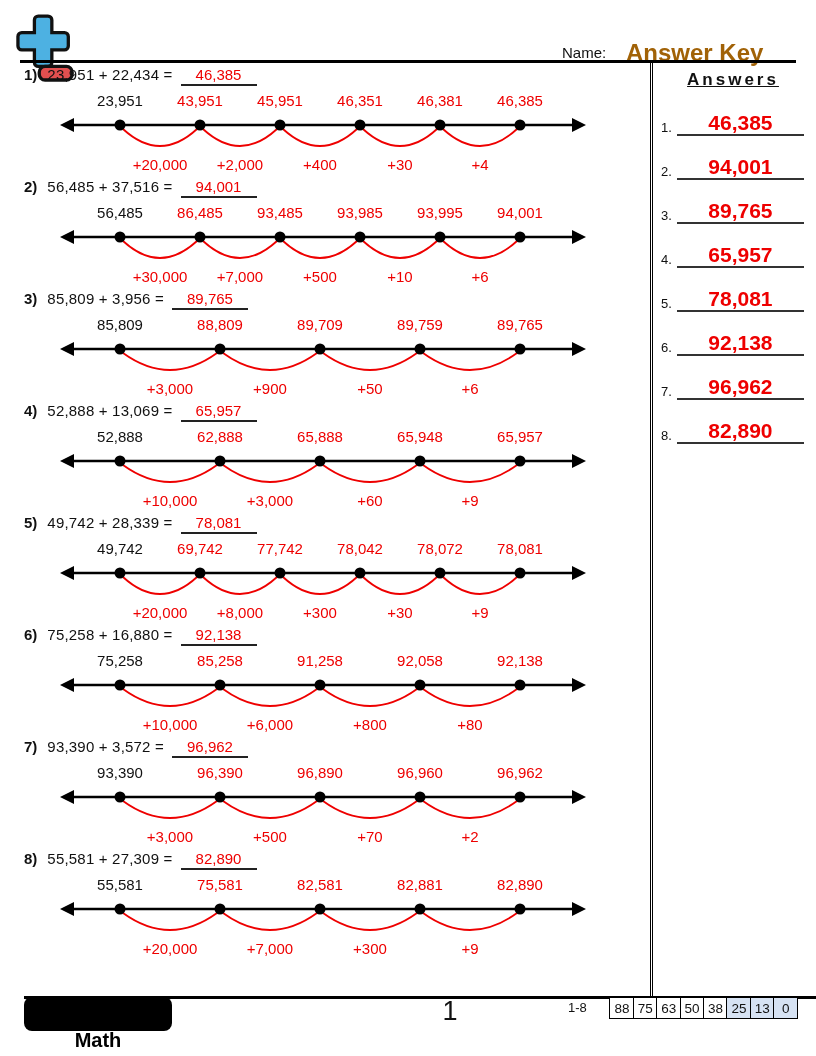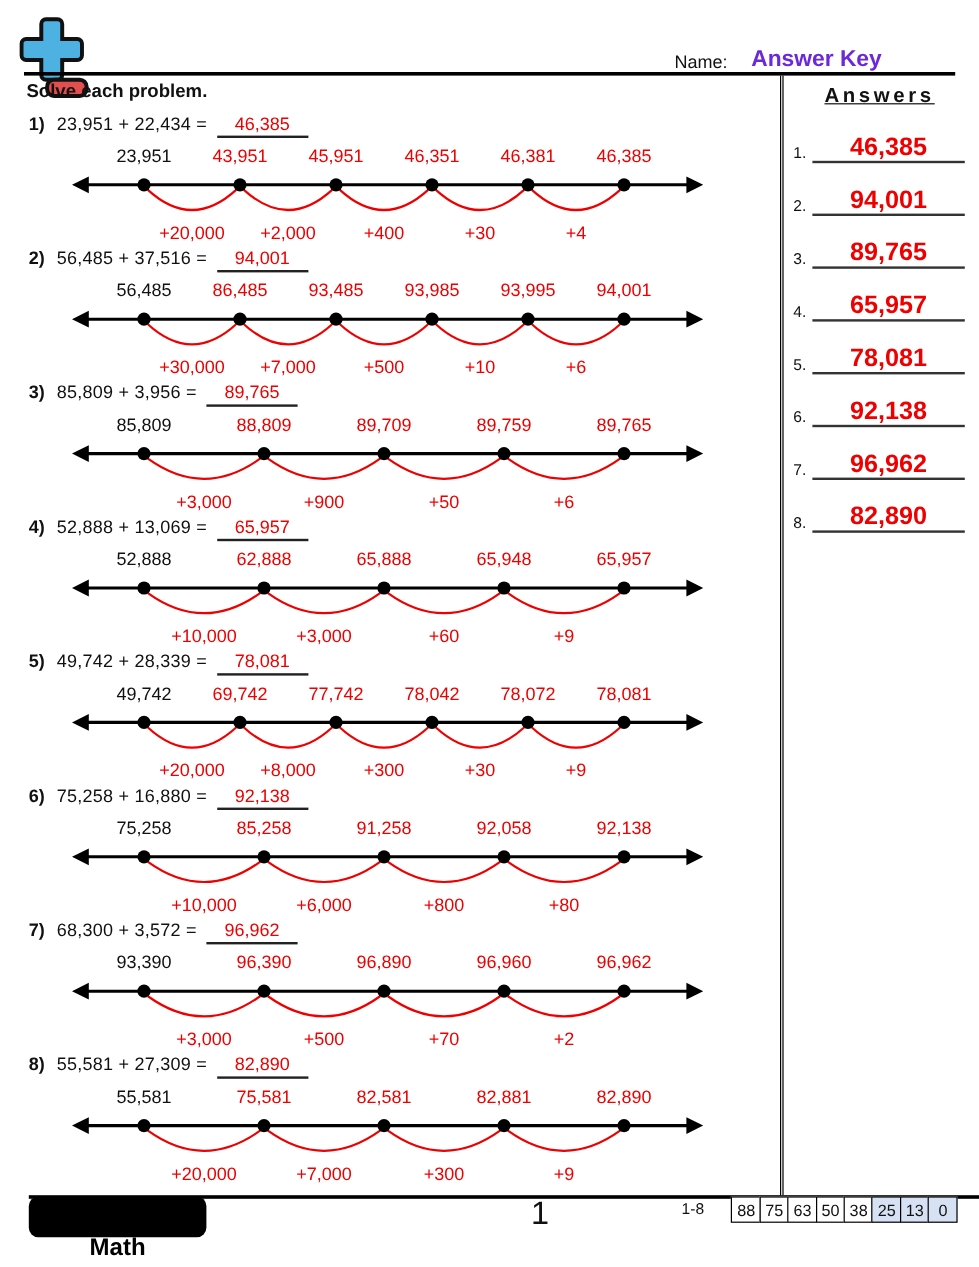--- a/index.html
+++ b/index.html
@@ -4,21 +4,21 @@
 <style>
   html,body{margin:0;padding:0;background:#fff;}
   .page{position:relative;width:816px;height:1056px;background:#fff;overflow:hidden;
         font-family:"Liberation Sans",sans-serif;color:#111;}
 
   
   .logo{position:absolute;left:16px;top:12px;}
   .title{position:absolute;top:40px;left:120px;width:420px;text-align:center;
          font-size:18px;font-weight:500;letter-spacing:.2px;}
   .name-label{position:absolute;top:44px;left:562px;font-size:15px;}
-  .answer-key{position:absolute;top:39px;left:626px;font-size:19px;font-weight:700;color:#6d28d9;}
+  .answer-key{position:absolute;top:39px;left:626px;font-size:24px;font-weight:700;color:#a16207;}
   .header-rule{position:absolute;top:60px;left:20px;width:776px;height:3px;background:#000;}
 
   
   .separator{position:absolute;left:650px;top:63px;height:933px;width:3px;
              border-left:1.6px solid #000;border-right:1.6px solid #000;box-sizing:border-box;}
   .main{position:absolute;left:20px;top:66px;width:628px;}
   .instr{font-weight:700;font-size:15.5px;margin:2px 0 9px 2px;}
 
   .problem{height:112px;}
   .prob-head{font-size:15px;height:24px;display:flex;align-items:baseline;}
@@ -60,21 +60,20 @@
     <path d="M23 4 h10 a4 4 0 0 1 4 4 v13 h13 a4 4 0 0 1 4 4 v10 a4 4 0 0 1 -4 4 H37 v13 a4 4 0 0 1 -4 4 H23 a4 4 0 0 1 -4 -4 V39 H6 a4 4 0 0 1 -4 -4 V25 a4 4 0 0 1 4 -4 h13 V8 a4 4 0 0 1 4 -4 z" fill="#4db1e2" stroke="#111" stroke-width="3.4"></path>
     <rect x="24" y="56" width="34" height="14" rx="6" fill="#e34f4f" stroke="#111" stroke-width="3.4"></rect>
   </svg>
   <div class="name-label">Name:</div>
   <div class="answer-key">Answer Key</div>
   <div class="header-rule"></div>
 
   <div class="separator"></div>
 
   <div class="main">
-    <div class="instr">Solve each problem.</div>
     <div id="problems">
         <div class="problem">
           <div class="prob-head">
             <span class="pnum">1)</span>
             <span class="equation">23,951 + 22,434 =</span>
             <span class="ans-inline">46,385</span>
           </div>
           <svg class="numline" width="530" height="86" viewBox="0 0 530 86">
             <line x1="12" y1="34" x2="518" y2="34" stroke="#000" stroke-width="2.6"></line>
             <polygon points="2,34 16,27 16,41" fill="#000"></polygon>
@@ -257,21 +256,21 @@
             <text x="262" y="15" text-anchor="middle" font-size="15" fill="#ee0000">91,258</text>
             <circle cx="362" cy="34" r="5.5" fill="#000"></circle>
             <text x="362" y="15" text-anchor="middle" font-size="15" fill="#ee0000">92,058</text>
             <circle cx="462" cy="34" r="5.5" fill="#000"></circle>
             <text x="462" y="15" text-anchor="middle" font-size="15" fill="#ee0000">92,138</text>
           </svg>
         </div>
         <div class="problem">
           <div class="prob-head">
             <span class="pnum">7)</span>
-            <span class="equation">68,300 + 3,572 =</span>
+            <span class="equation">93,390 + 3,572 =</span>
             <span class="ans-inline">96,962</span>
           </div>
           <svg class="numline" width="530" height="86" viewBox="0 0 530 86">
             <line x1="12" y1="34" x2="518" y2="34" stroke="#000" stroke-width="2.6"></line>
             <polygon points="2,34 16,27 16,41" fill="#000"></polygon>
             <polygon points="528,34 514,27 514,41" fill="#000"></polygon>
             <path d="M 65 38 Q 112 72 159 38" fill="none" stroke="#ee0000" stroke-width="1.8"></path>
             <text x="112" y="79" text-anchor="middle" font-size="15" fill="#ee0000">+3,000</text>
             <path d="M 165 38 Q 212 72 259 38" fill="none" stroke="#ee0000" stroke-width="1.8"></path>
             <text x="212" y="79" text-anchor="middle" font-size="15" fill="#ee0000">+500</text>

